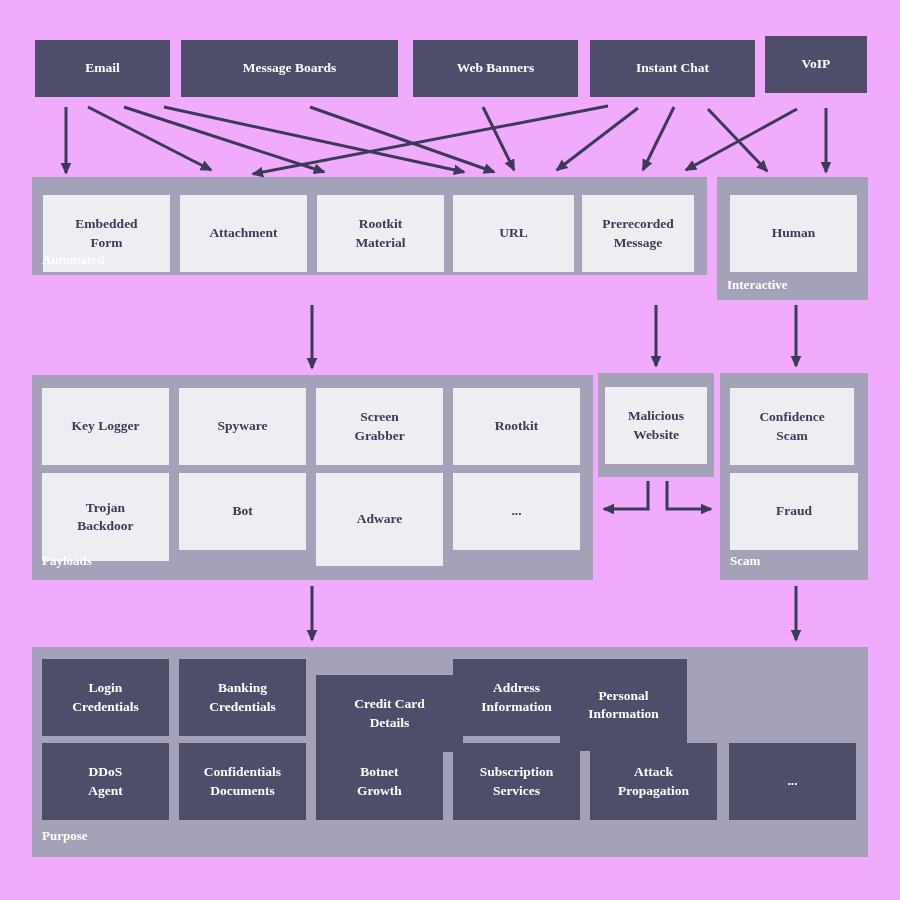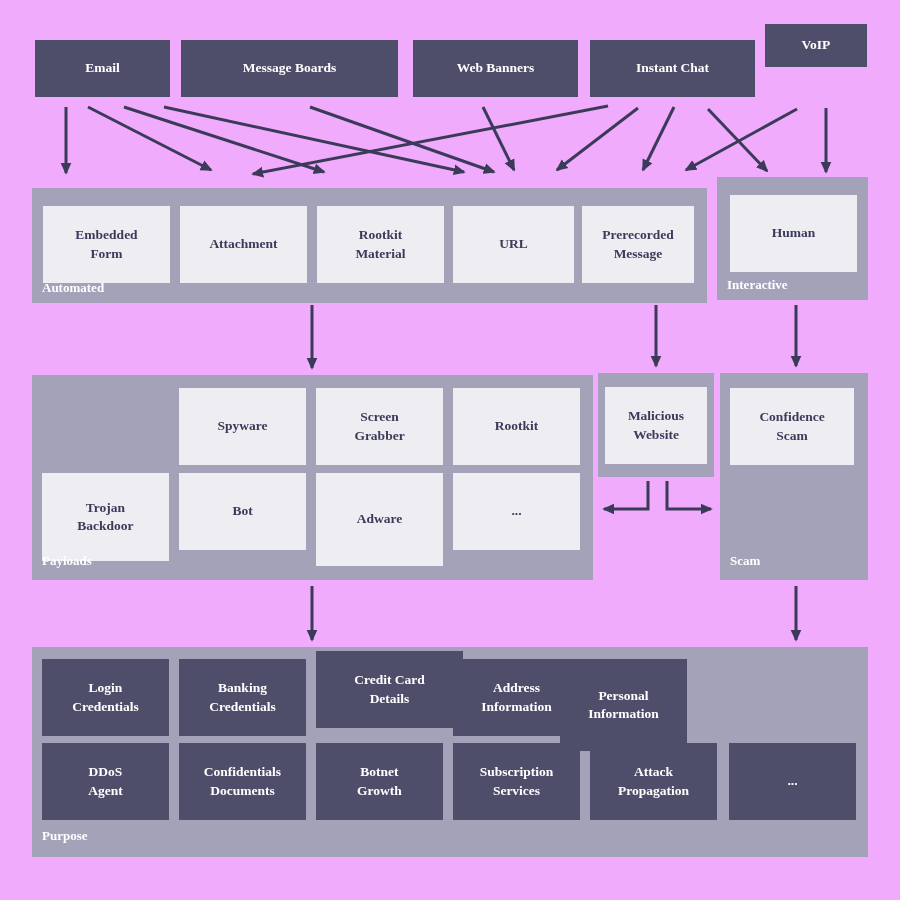--- a/index.html
+++ b/index.html
@@ -26,69 +26,71 @@
 </style>
 </head>
 <body>
 
 <div id="canvas">
 
   <div class="darkbox" style="left:35px;top:40px;width:135px;height:57px">Email</div>
   <div class="darkbox" style="left:181px;top:40px;width:217px;height:57px">Message Boards</div>
   <div class="darkbox" style="left:413px;top:40px;width:165px;height:57px">Web Banners</div>
   <div class="darkbox" style="left:590px;top:40px;width:165px;height:57px">Instant Chat</div>
-  <div class="darkbox" style="left:765px;top:24px;width:102px;height:43px">VoIP</div>
+  <div class="darkbox" style="left:765px;top:36px;width:102px;height:57px">VoIP</div>
 
-  <div class="group" style="left:32px;top:188px;width:675px;height:115px">
+  <div class="group" style="left:32px;top:177px;width:675px;height:98px">
     <div class="lightbox" style="left:11px;top:18px;width:127px;height:77px">Embedded
 Form</div>
     <div class="lightbox" style="left:148px;top:18px;width:127px;height:77px">Attachment</div>
     <div class="lightbox" style="left:285px;top:18px;width:127px;height:77px">Rootkit
 Material</div>
     <div class="lightbox" style="left:421px;top:18px;width:121px;height:77px">URL</div>
     <div class="lightbox" style="left:550px;top:18px;width:112px;height:77px">Prerecorded
 Message</div>
     <div class="grouplabel" style="bottom:7px">Automated</div>
   </div>
 
   <div class="group" style="left:717px;top:177px;width:151px;height:123px">
     <div class="lightbox" style="left:13px;top:18px;width:127px;height:77px">Human</div>
     <div class="grouplabel" style="bottom:7px">Interactive</div>
   </div>
 
   <div class="group" style="left:32px;top:375px;width:561px;height:205px">
+    <div class="lightbox" style="left:10px;top:13px;width:127px;height:77px">Key Logger</div>
     <div class="lightbox" style="left:147px;top:13px;width:127px;height:77px">Spyware</div>
     <div class="lightbox" style="left:284px;top:13px;width:127px;height:77px">Screen
 Grabber</div>
     <div class="lightbox" style="left:421px;top:13px;width:127px;height:77px">Rootkit</div>
     <div class="lightbox" style="left:10px;top:98px;width:127px;height:88px">Trojan
 Backdoor</div>
     <div class="lightbox" style="left:147px;top:98px;width:127px;height:77px">Bot</div>
     <div class="lightbox" style="left:284px;top:98px;width:127px;height:93px">Adware</div>
     <div class="lightbox" style="left:421px;top:98px;width:127px;height:77px">...</div>
     <div class="grouplabel" style="bottom:11px">Payloads</div>
   </div>
 
   <div class="group" style="left:598px;top:373px;width:116px;height:104px">
     <div class="lightbox" style="left:7px;top:14px;width:102px;height:77px">Malicious
 Website</div>
   </div>
 
   <div class="group" style="left:720px;top:373px;width:148px;height:207px">
     <div class="lightbox" style="left:10px;top:15px;width:124px;height:77px">Confidence
 Scam</div>
+    <div class="lightbox" style="left:10px;top:100px;width:128px;height:77px">Fraud</div>
     <div class="grouplabel" style="bottom:11px">Scam</div>
   </div>
 
   <div class="group" style="left:32px;top:647px;width:836px;height:210px">
     <div class="darkbox" style="left:10px;top:12px;width:127px;height:77px">Login
 Credentials</div>
     <div class="darkbox" style="left:147px;top:12px;width:127px;height:77px">Banking
 Credentials</div>
-    <div class="darkbox" style="left:284px;top:4px;width:147px;height:77px">Credit Card
+    <div class="darkbox" style="left:284px;top:28px;width:147px;height:77px">Credit Card
 Details</div>
     <div class="darkbox" style="left:421px;top:12px;width:127px;height:77px">Address
 Information</div>
     <div class="darkbox" style="left:528px;top:12px;width:127px;height:92px">Personal
 Information</div>
     <div class="darkbox" style="left:10px;top:96px;width:127px;height:77px">DDoS
 Agent</div>
     <div class="darkbox" style="left:147px;top:96px;width:127px;height:77px">Confidentials
 Documents</div>
     <div class="darkbox" style="left:284px;top:96px;width:127px;height:77px">Botnet

